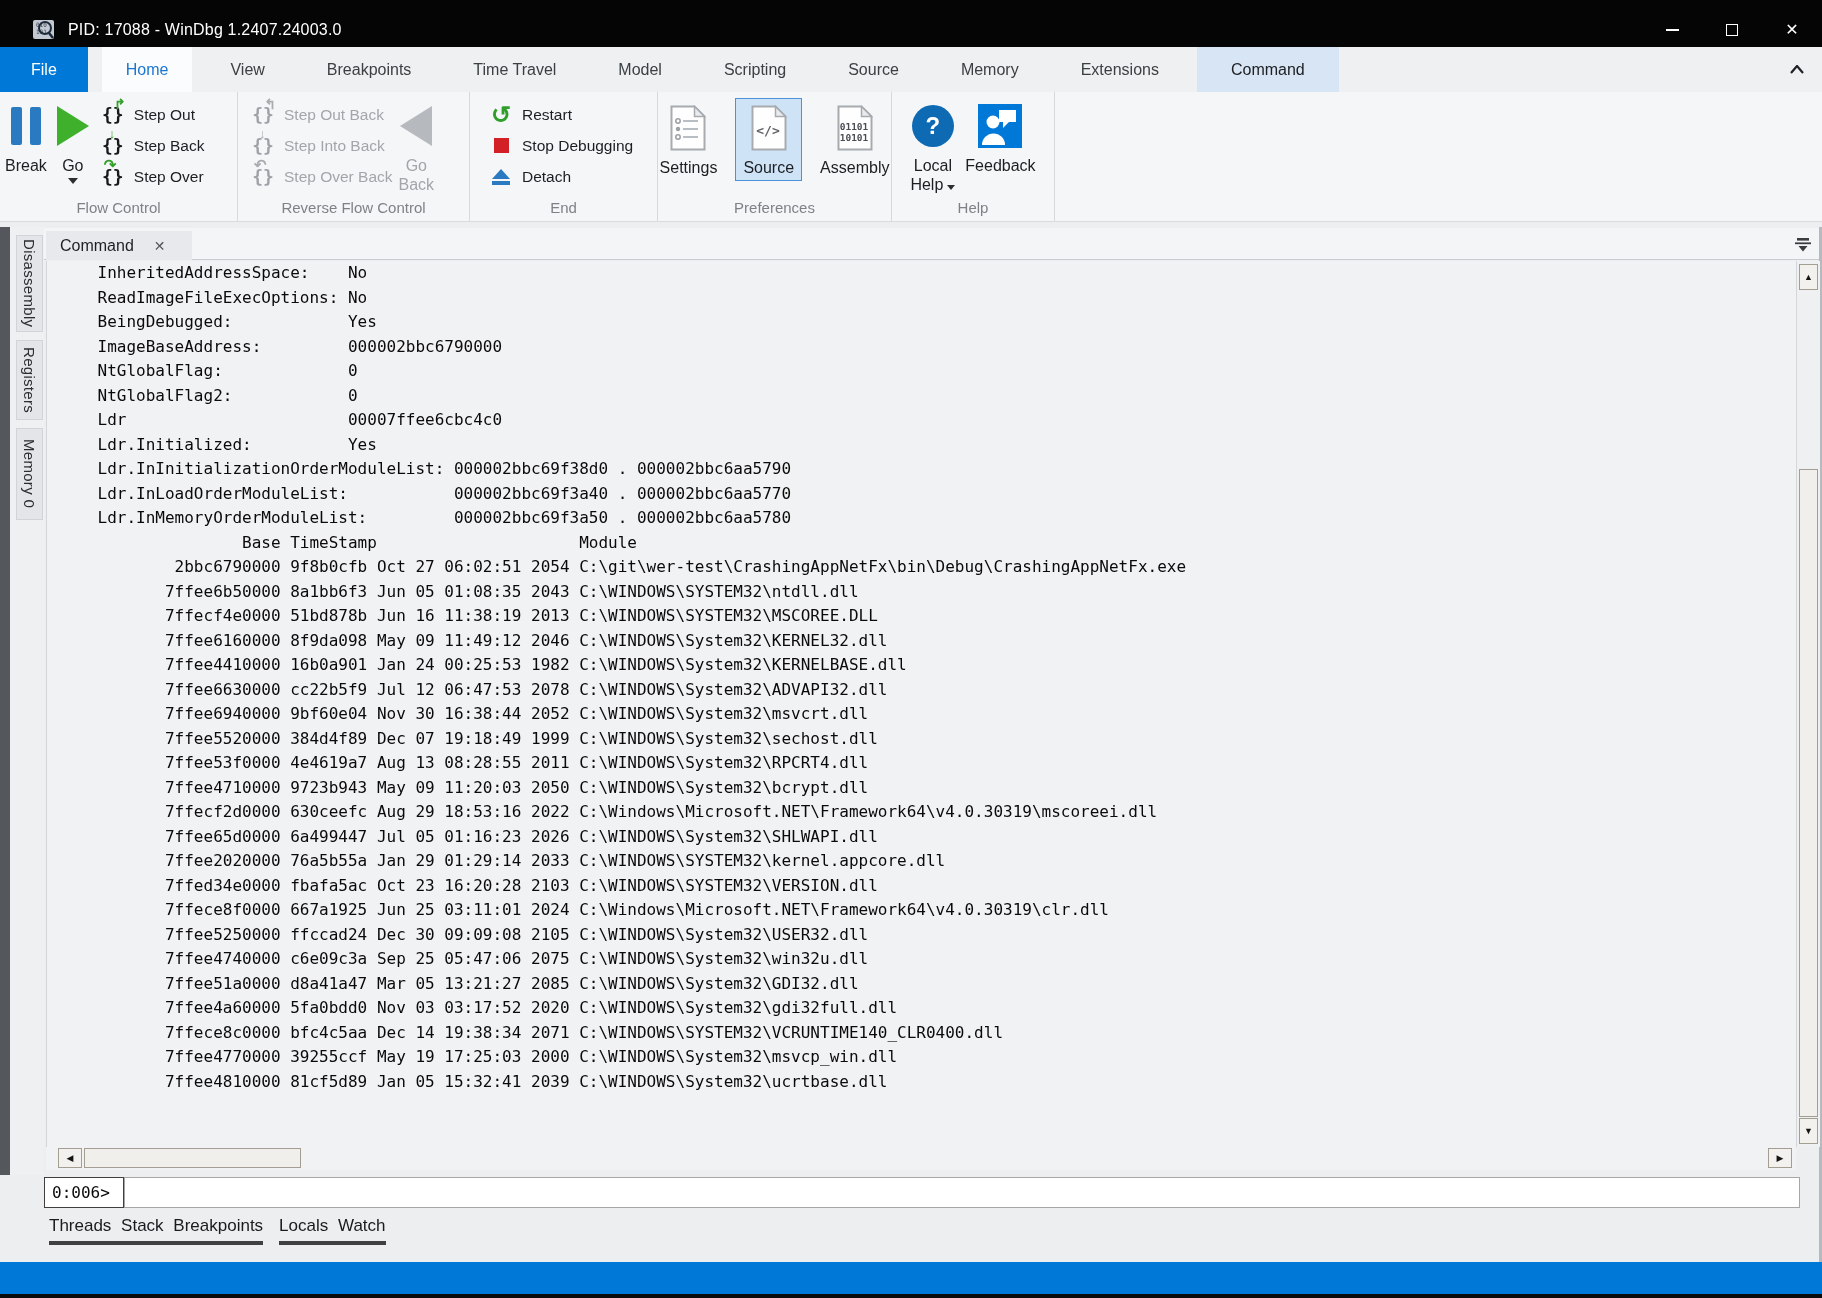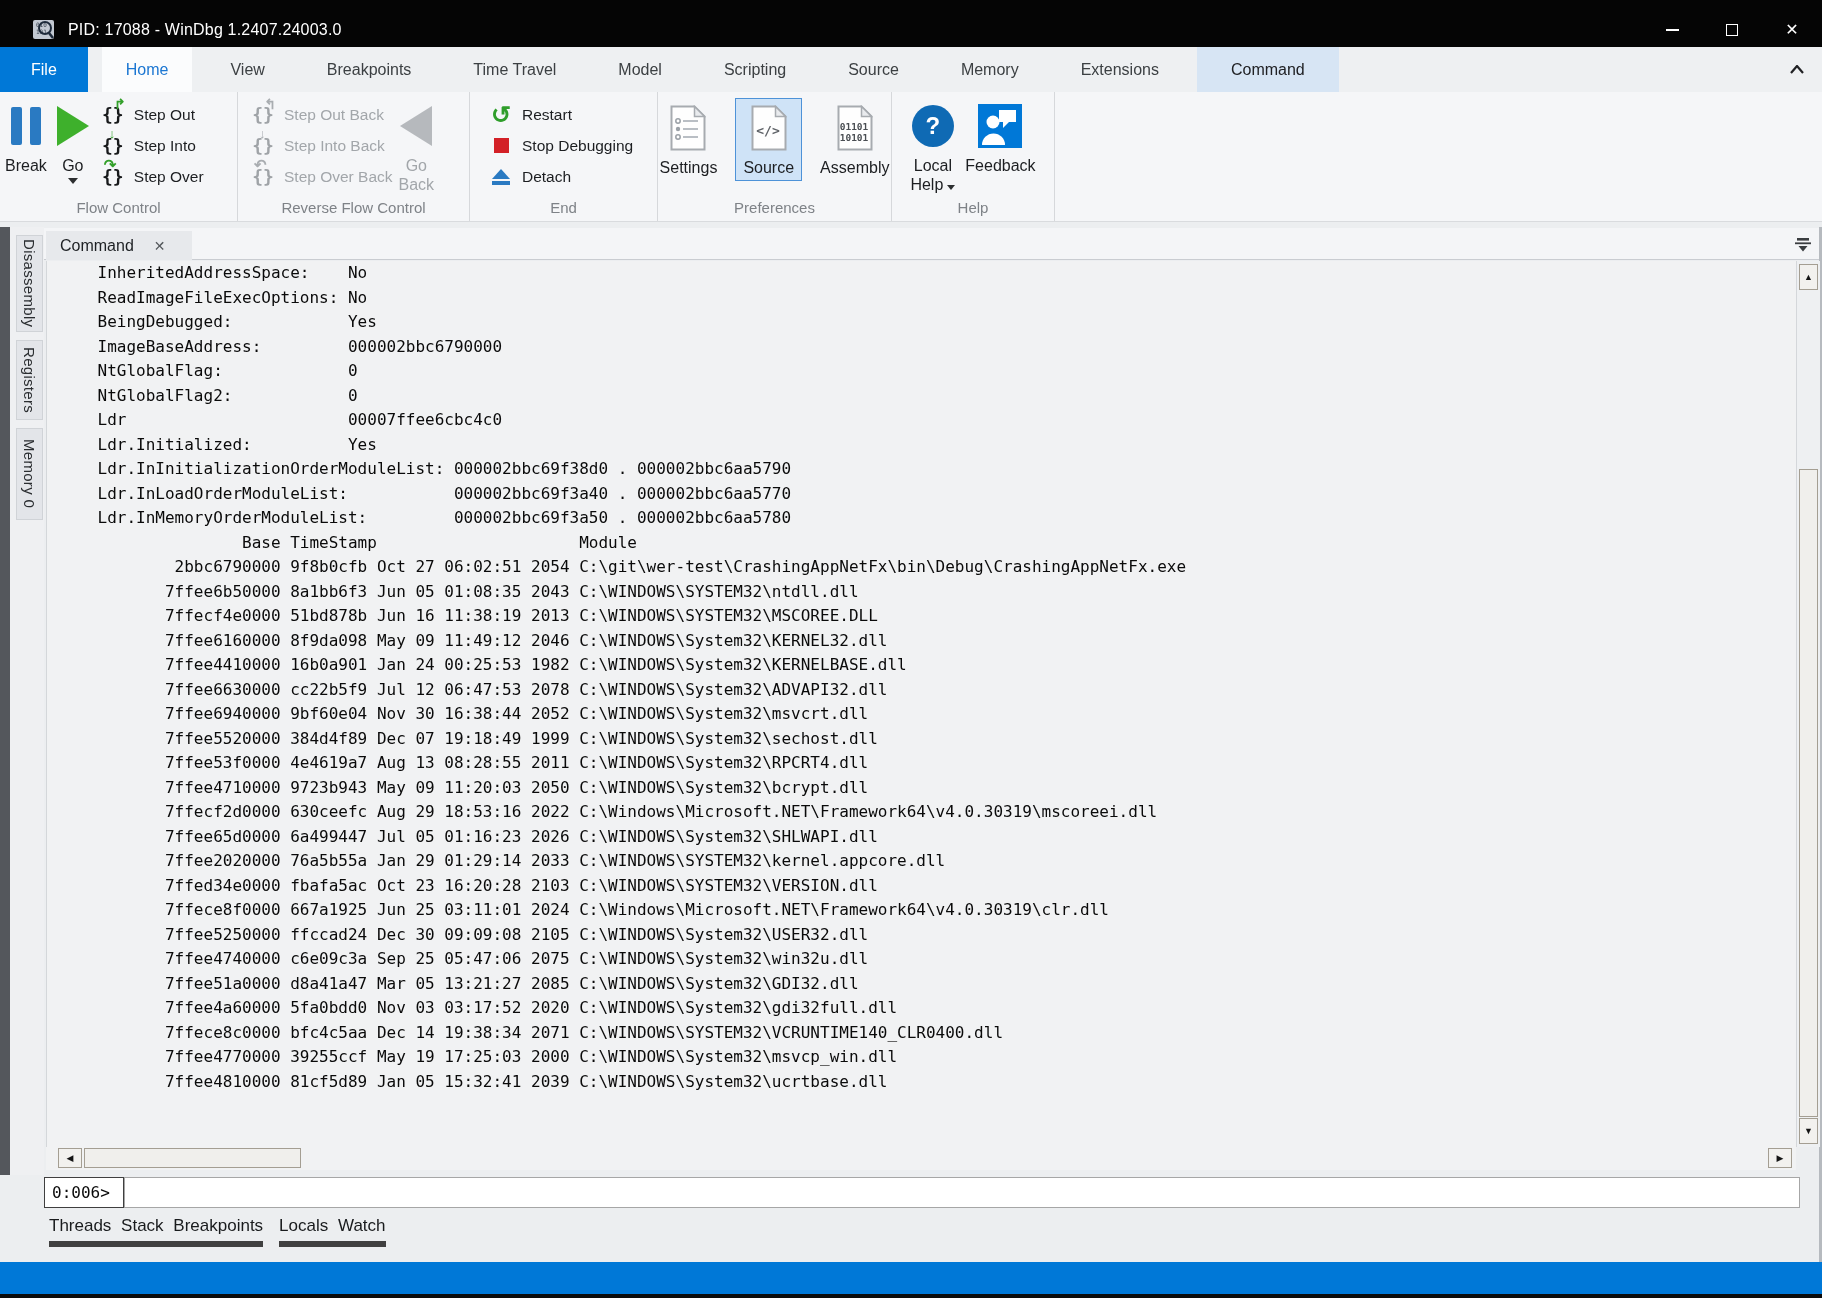--- a/index.html
+++ b/index.html
@@ -83,21 +83,21 @@
   .v-down { left:2px; bottom:3px; width:19px; height:26px; }
   .hscroll { position:absolute; left:46px; top:1147px; width:1750px; height:23px; background:#f1f2f3; }
   .h-left { left:12px; top:1px; width:24px; height:20px; }
   .h-thumb { left:38px; top:1px; width:217px; height:20px; background:#f0efec; }
   .h-right { right:4px; top:1px; width:24px; height:20px; }
   
   .prompt-label { position:absolute; left:44px; top:1177px; width:80px; height:31px; background:#fff; border:1.4px solid #3f3f3f; font-family:"DejaVu Sans Mono", monospace; font-size:16px; color:#0a0a0a; display:flex; align-items:center; padding-left:7px; }
   .prompt-input { position:absolute; left:124px; top:1177px; width:1676px; height:31px; background:#fff; border:1px solid #a6a6a6; font-family:"DejaVu Sans Mono", monospace; font-size:16px; padding:0 7px; outline:none; }
   
   .bottom-tabs { position:absolute; left:49px; top:1216px; display:flex; gap:16px; font-size:17px; color:#191b1d; }
-  .btab { padding-bottom:5px; border-bottom:6px solid #404040; word-spacing:5px; white-space:nowrap; }
+  .btab { padding-bottom:5px; border-bottom:4px solid #404040; word-spacing:5px; white-space:nowrap; }
   
   .statusbar { position:absolute; left:0; top:1262px; width:100%; height:32px; background:#0078d7; }
   .bottom-black { position:absolute; left:0; top:1294px; width:100%; height:4px; background:#0b0b0b; }
 </style>
 </head>
 <body>
 
 <div class="titlebar">
   <svg class="app-icon" viewBox="0 0 23 23">
     <rect x="1" y="2" width="21" height="19" rx="2" fill="#c3c9d2"></rect>
@@ -163,21 +163,21 @@
         <div class="smallbtn">
           <span class="sico">
               <span class="step-ico"><span class="b">{}</span><span class="a out">↱</span></span>
             </span>
           <span>Step Out</span>
         </div>
         <div class="smallbtn">
           <span class="sico">
               <span class="step-ico"><span class="b">{}</span><span class="a into">↓</span></span>
             </span>
-          <span>Step Into</span>
+          <span>Step Back</span>
         </div>
         <div class="smallbtn">
           <span class="sico">
               <span class="step-ico"><span class="b">{}</span><span class="a over">↷</span></span>
             </span>
           <span>Step Over</span>
         </div>
       </div>
     </div>
     <div class="rgroup-label">Flow Control</div>

